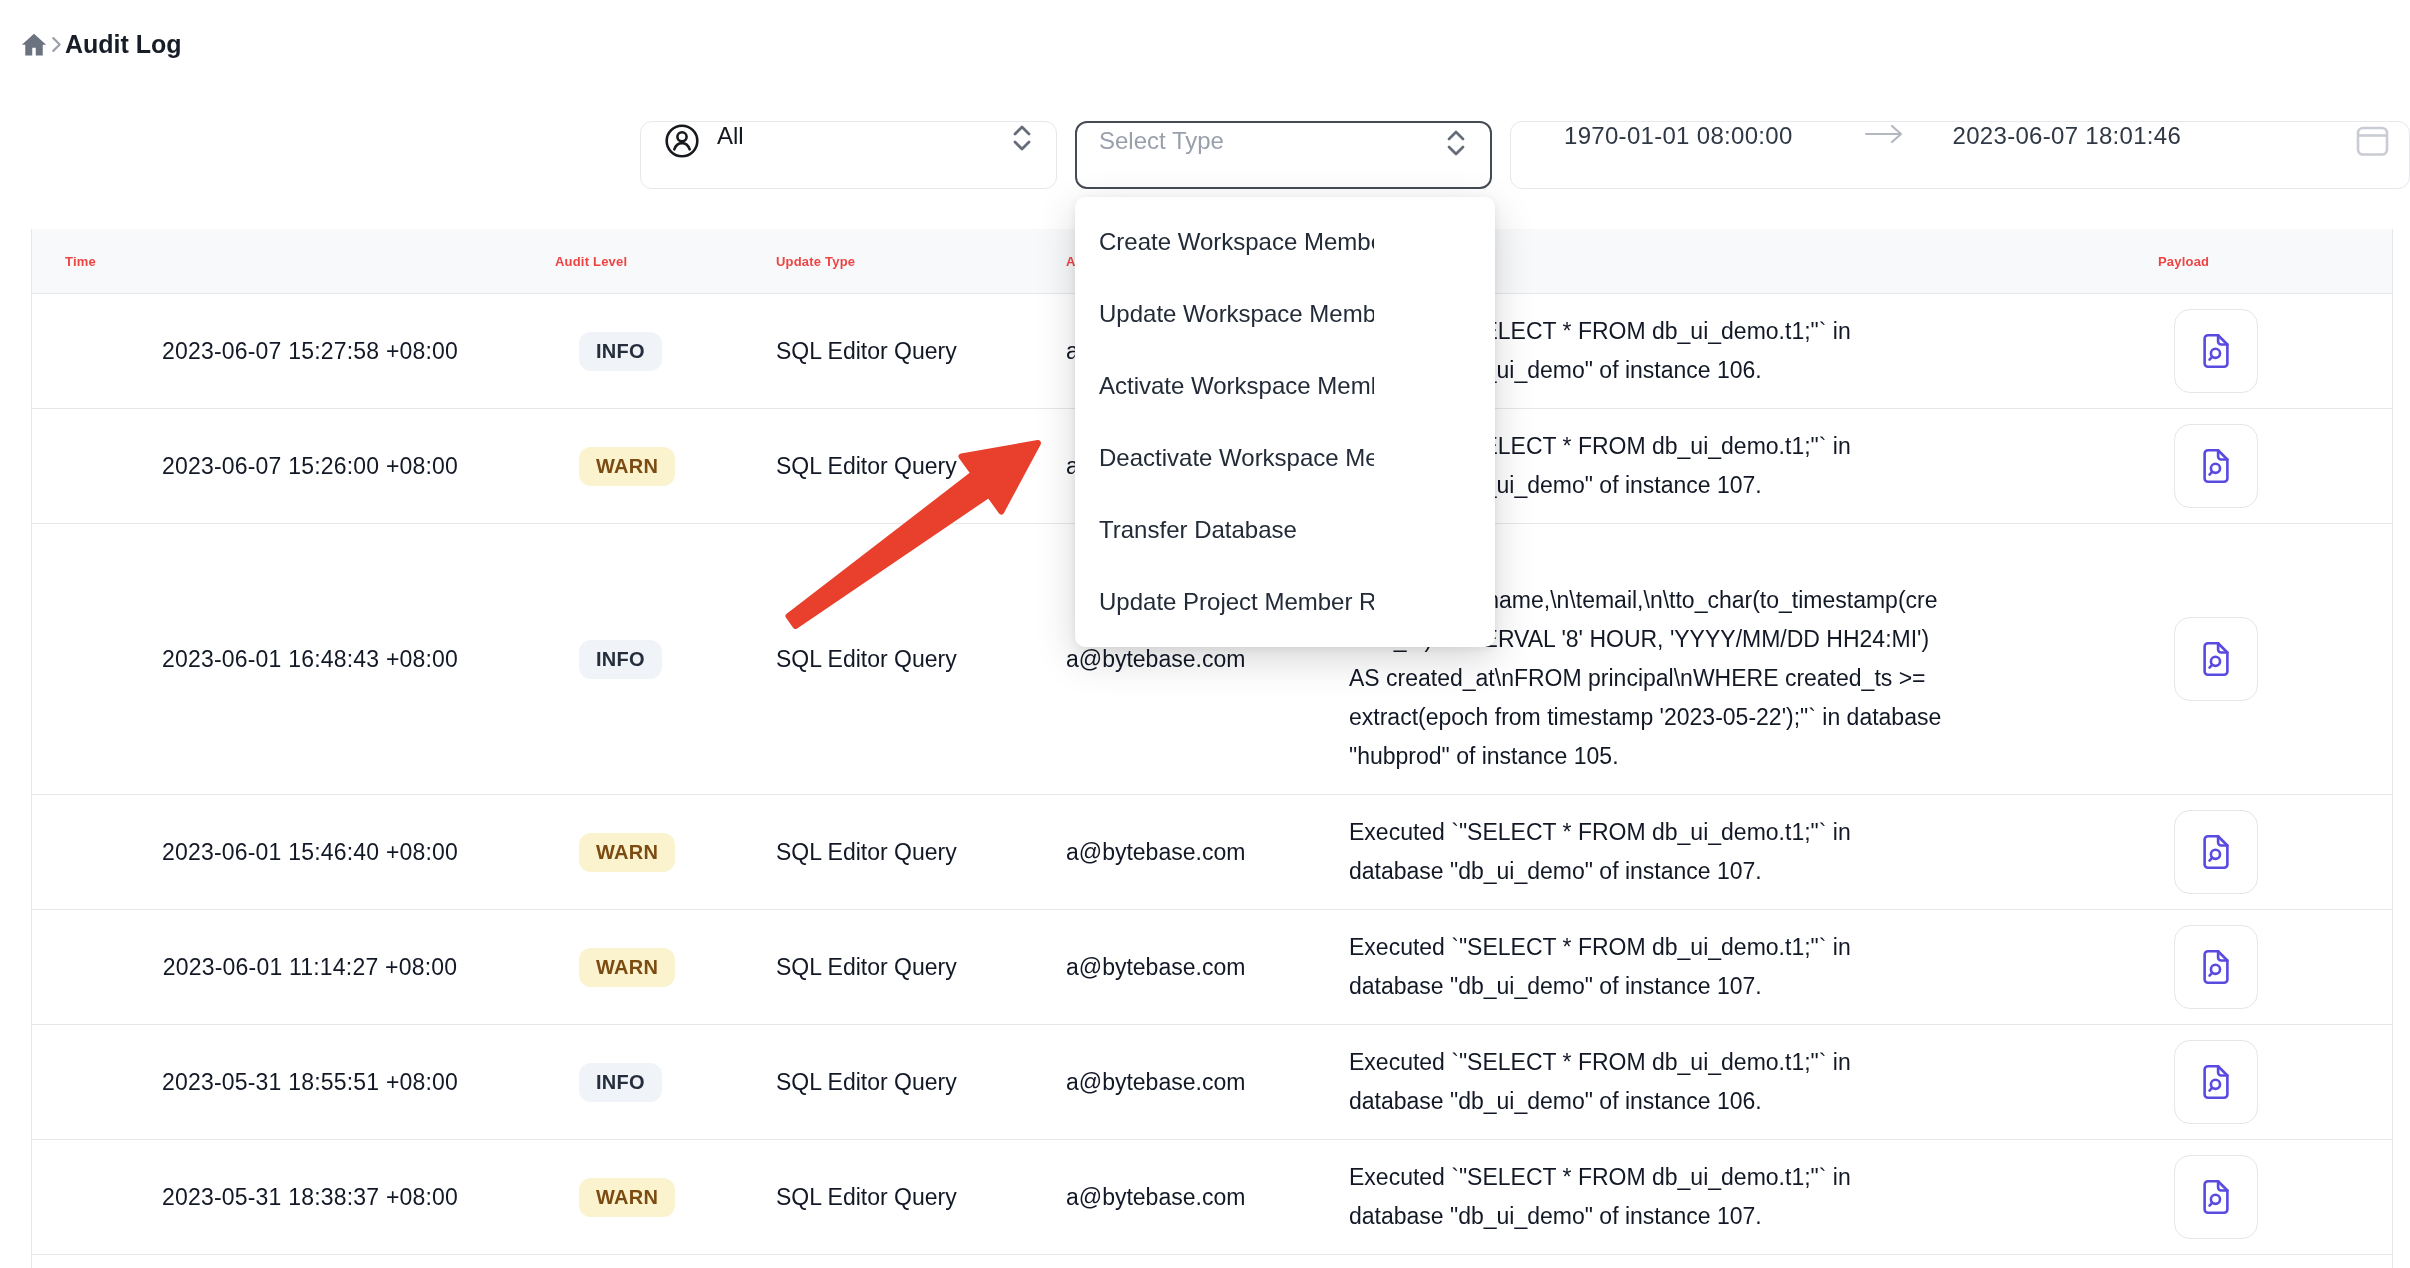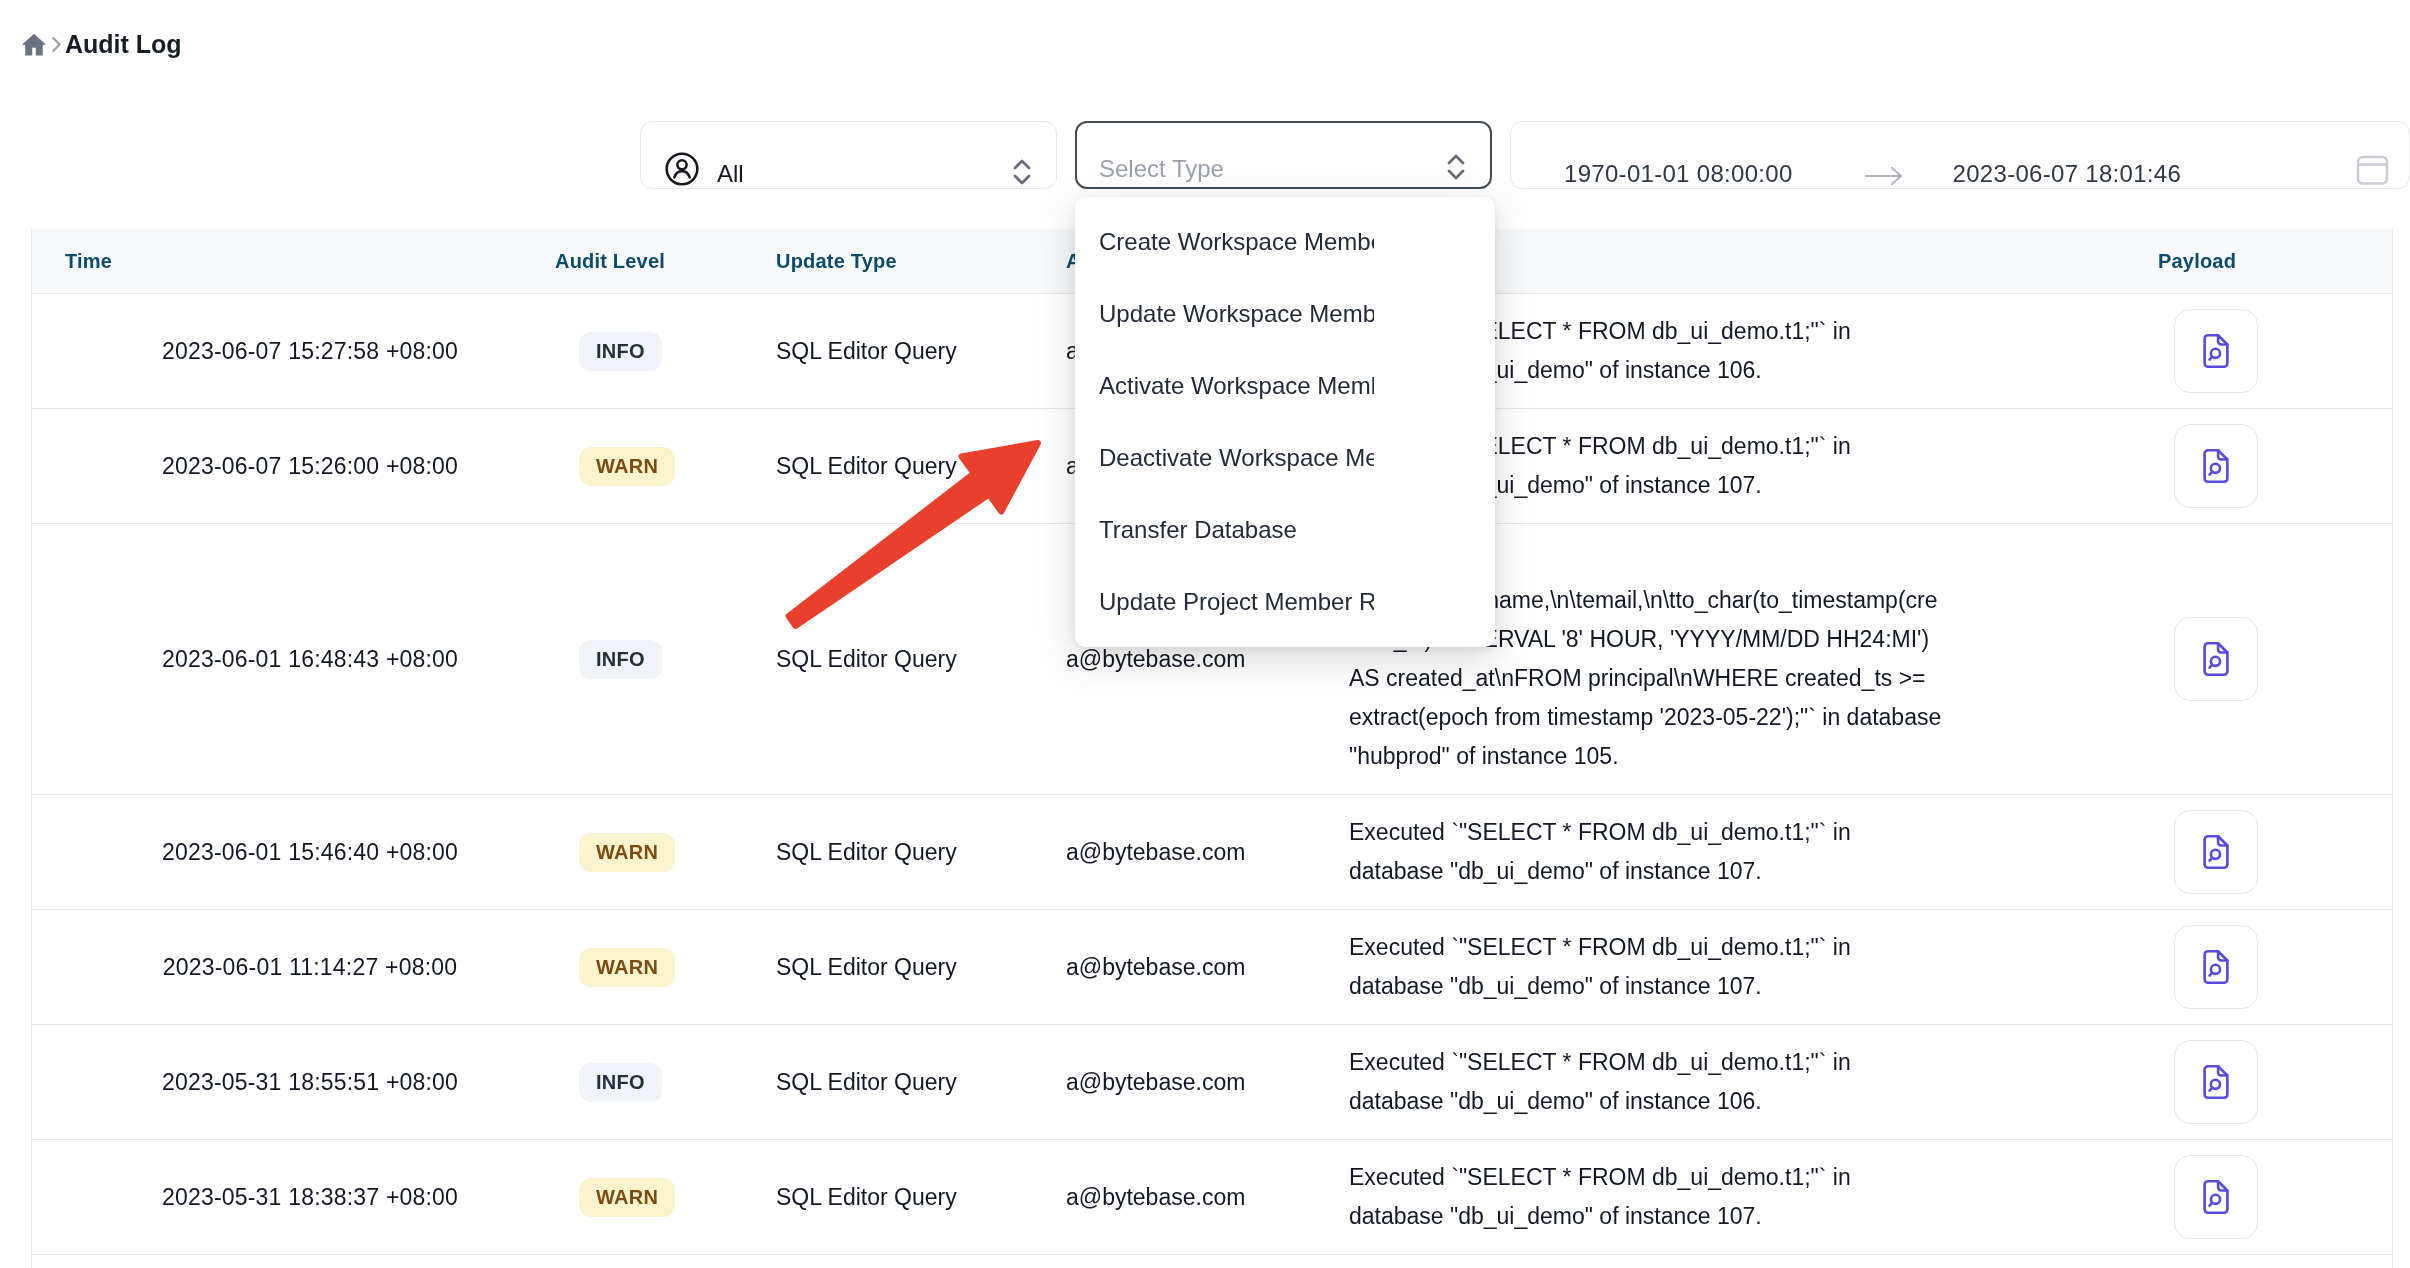--- a/index.html
+++ b/index.html
@@ -5,36 +5,36 @@
   html,body{margin:0;padding:0;}
   body{
     width:2410px;height:1268px;overflow:hidden;position:relative;background:#ffffff;
     font-family:"Liberation Sans","DejaVu Sans",sans-serif;color:#111827;
   }
   
   .breadcrumb{position:absolute;left:20px;top:30px;display:flex;align-items:center;}
   .crumb-title{font-size:25px;font-weight:600;color:#161d27;}
   
   .control{position:absolute;top:121px;height:68px;background:#fff;border:1px solid #e5e7eb;
-    border-radius:12px;display:flex;align-items:flex-end;box-sizing:border-box;cursor:pointer;}
+    border-radius:12px;display:flex;align-items:flex-start;box-sizing:border-box;cursor:pointer;}
   #actor-select{left:640px;width:417px;padding:0 22px;}
   #actor-select .label{font-size:24px;color:#14191f;margin-left:16px;}
   #type-select{left:1075px;width:417px;border:2.5px solid #454b55;padding:4px 22px;}
   #type-select .placeholder{font-size:24px;color:#9aa0ab;}
   .spread{margin-left:auto;}
   #date-range{left:1510px;width:900px;padding:0 18px 0 53px;}
   #date-range .dr-text{font-size:24px;color:#2f3845;letter-spacing:.3px;}
   #date-range .dr-arrow{margin:0 48px 0 70px;}
   #date-range .dr-cal{margin-left:auto;}
   
   .table{position:absolute;left:31px;top:229px;width:2362px;box-sizing:border-box;
     border-left:1px solid #e5e7eb;border-right:1px solid #e5e7eb;}
   .grid-cols{display:grid;grid-template-columns:523px 221px 290px 283px 762px 281px;}
   .thead{height:64px;align-items:center;background:#f8f9fb;border-bottom:1px solid #e5e7eb;
-    color:#0c4a6e;font-size:20px;font-weight:600;letter-spacing:.2px;}
+    color:#ef4444;font-size:13px;font-weight:600;letter-spacing:.2px;}
   .th.c-time{padding-left:33px;}
   .th.c-payload{padding-left:47px;}
   .row{align-items:center;border-bottom:1px solid #e5e7eb;min-height:114px;font-size:23px;background:#fff;}
   .row-stub{border-bottom:none;min-height:60px;}
   .cell{color:#121826;}
   .cell-time{padding-left:33px;letter-spacing:.2px;white-space:nowrap;text-align:center;}
   .cell-level .badge{margin-left:24px;}
   .badge{display:inline-block;font-weight:700;font-size:20px;padding:8px 17px;border-radius:12px;letter-spacing:.3px;}
   .badge-info{background:#f0f3f8;color:#252e3c;}
   .badge-warn{background:#faf3cd;color:#7c4b12;}

